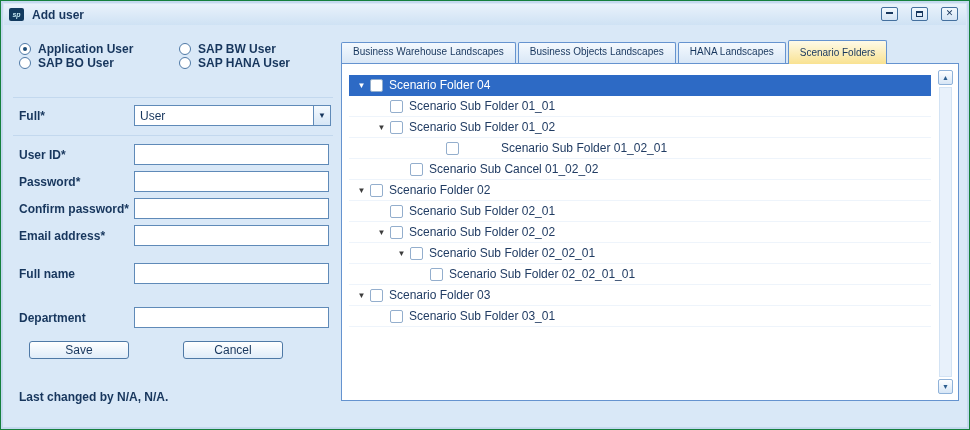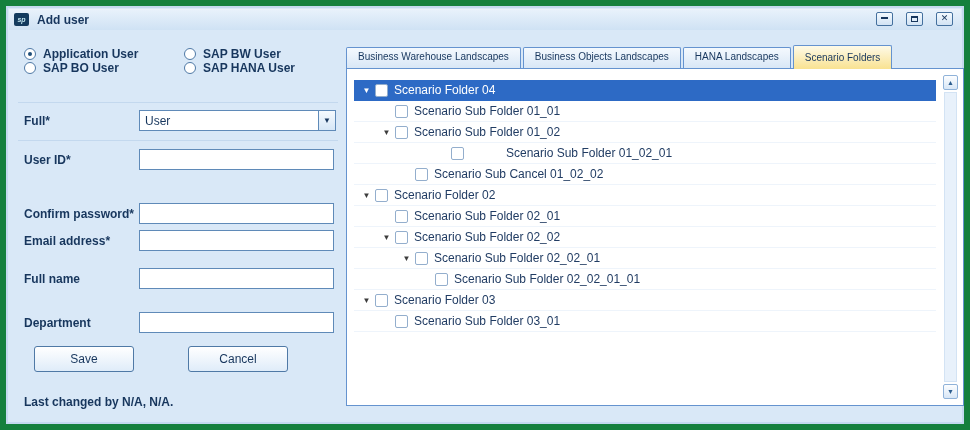--- a/index.html
+++ b/index.html
@@ -7,21 +7,21 @@
   body {
     font-family: "Liberation Sans", "DejaVu Sans", sans-serif;
     font-size: 12px;
     color: #17365d;
     background: #ffffff;
   }
   .window {
     position: relative;
     width: 970px; height: 430px;
     background: #d9e8f7;
-    border: 6px solid #15803d;
+    border: 1px solid #15803d;
     box-shadow: inset 0 0 0 2px #c4d9ef;
     overflow: hidden;
   }
   
   .titlebar {
     position: absolute; left:3px; right:3px; top:3px; height:21px;
     background: linear-gradient(#e9f2fb, #cfe2f4);
     display:flex; align-items:center;
   }
   .app-icon {
@@ -70,21 +70,21 @@
     border:1px solid #5f8ab8; background:#fff; display:flex; align-items:center;
   }
   .combo-value { flex:1; padding-left:5px; }
   .combo-btn {
     width:17px; height:100%; border-left:1px solid #5f8ab8;
     background:linear-gradient(#f5fafe,#d6e6f6);
     display:flex; align-items:center; justify-content:center;
     font-size:8px; color:#17365d;
   }
   .btn {
-    position:absolute; top:340px; width:100px; height:26px;
+    position:absolute; top:340px; width:100px; height:18px;
     border:1px solid #4f79a6; border-radius:3px;
     background:linear-gradient(#ffffff,#dfecf9);
     font:inherit; font-size:12px; color:#17365d; text-align:center; line-height:17px;
     cursor:default;
   }
   .footer { position:absolute; left:18px; top:389px; font-weight:600; }
   
   .tabstrip {
     position:absolute; left:340px; top:38px; height:24px;
     display:flex; align-items:flex-end;
@@ -173,20 +173,24 @@
       <span class="combo-btn">▼</span>
     </div>
   </div>
 
   <div class="sep" style="top:134px"></div>
 
   <div class="frow" style="top:143px">
     <span class="flabel">User ID*</span>
     <input class="tinput" value="" style="">
   </div>
+  <div class="frow" style="top:170px">
+    <span class="flabel">Password*</span>
+    <input class="tinput" value="" style="">
+  </div>
   <div class="frow" style="top:197px">
     <span class="flabel">Confirm password*</span>
     <input class="tinput" value="" style="">
   </div>
   <div class="frow" style="top:224px">
     <span class="flabel">Email address*</span>
     <input class="tinput" value="" style="">
   </div>
   <div class="frow" style="top:262px">
     <span class="flabel">Full name</span>

